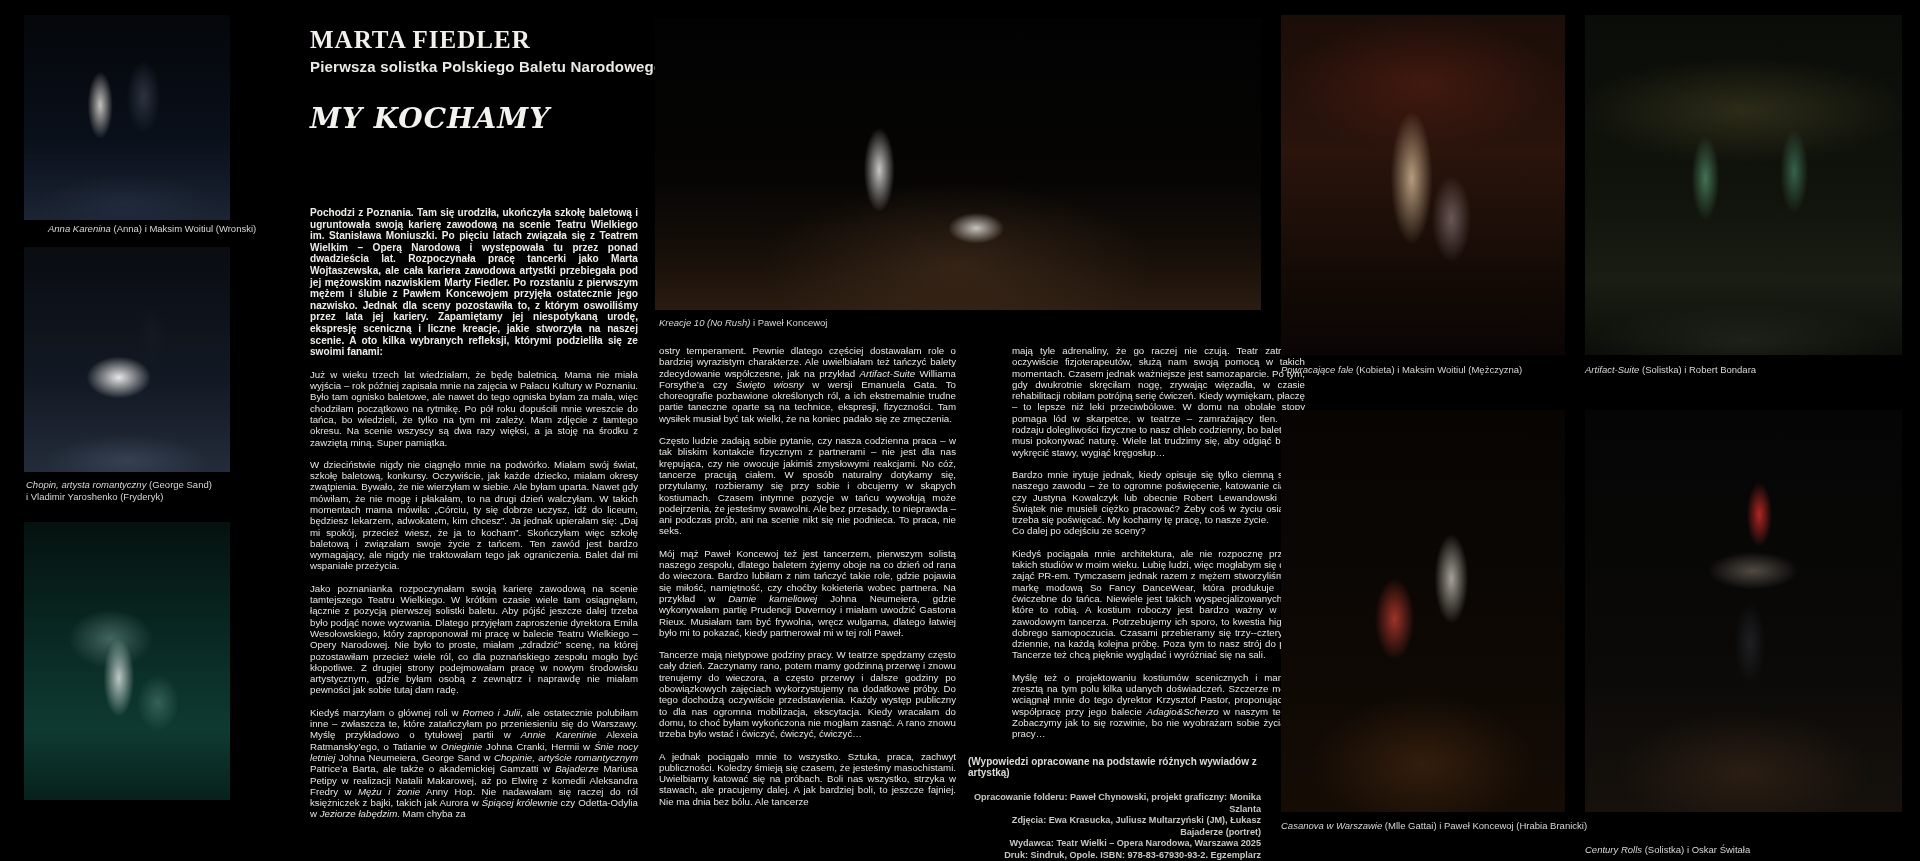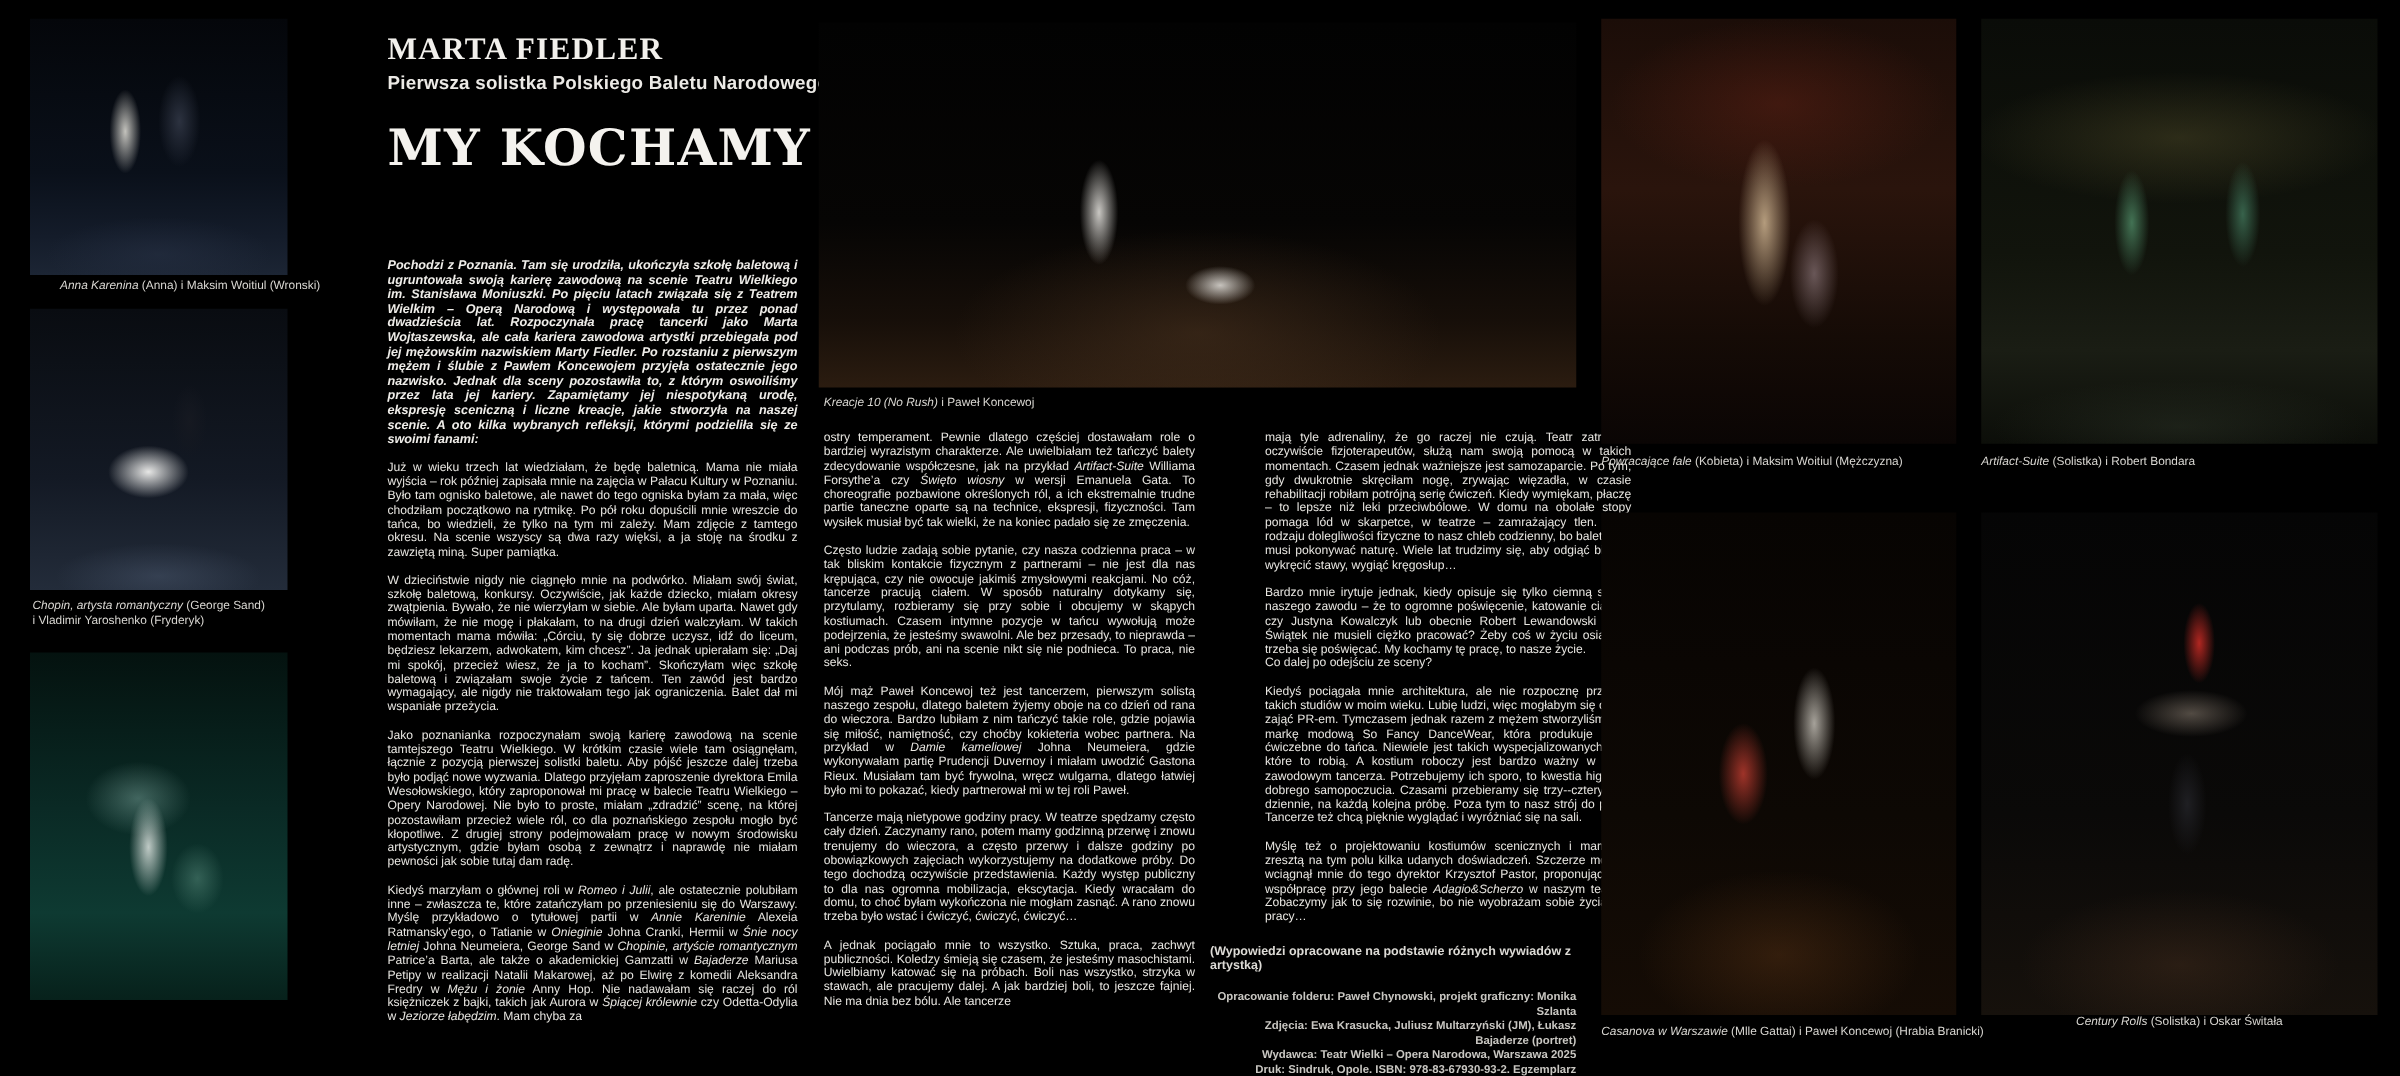--- a/index.html
+++ b/index.html
@@ -7,26 +7,26 @@
         font-family:"Liberation Sans",sans-serif;color:#eceae6;}
   .photo{position:absolute;}
   .caption{position:absolute;font-size:9.5px;line-height:1.3;color:#d9d7d2;white-space:pre-line;
            font-family:"Liberation Sans",sans-serif;}
   .caption i{font-style:italic;}
   .artist-name{position:absolute;left:310px;top:26px;font-family:Liberation Serif, serif;
                font-weight:700;font-size:25px;letter-spacing:1px;color:#f2f0ec;}
   .artist-subtitle{position:absolute;left:310px;top:58px;font-size:15px;font-weight:700;
                    letter-spacing:0.2px;color:#eceae6;}
   .headline{position:absolute;left:310px;top:96px;font-family:"DejaVu Serif",serif;
-            font-weight:700;font-size:40px;line-height:45px;letter-spacing:1px;color:#f4f2ee;}
+            font-weight:700;font-size:28px;line-height:45px;letter-spacing:1px;color:#f4f2ee;font-style:italic;}
   .col{position:absolute;text-align:justify;font-size:9.7px;line-height:11.3px;color:#e8e6e1;}
   .col p{margin:0 0 11px 0;}
   .col p.m0{margin-bottom:0;}
   .col p i{font-style:italic;}
-  .col .lead{font-weight:700;font-size:10.1px;line-height:11.6px;color:#efede9;font-style:italic;}
+  .col .lead{font-weight:700;font-size:10.1px;line-height:11.6px;color:#efede9;}
   #col1{left:310px;top:207px;width:328px;}
   #col2{left:659px;top:345px;width:297px;}
   #col3{left:968px;top:345px;width:293px;margin-left:44px;}
   .source-note{position:absolute;left:968px;top:756px;width:293px;font-size:10px;
                font-weight:700;color:#dddbd6;}
   .credits{position:absolute;left:968px;top:792px;width:293px;text-align:right;
            font-size:9.1px;font-weight:700;line-height:11.5px;color:#c9c7c2;}
   
   #photo-anna{left:24px;top:15px;width:206px;height:205px;background:
     radial-gradient(18px 48px at 37% 44%,rgba(228,226,218,0.85),transparent 70%),
@@ -70,21 +70,21 @@
     radial-gradient(60px 25px at 53% 40%,rgba(220,200,180,0.35),transparent 75%),
     radial-gradient(170px 80px at 50% 90%,rgba(95,62,40,0.3),transparent 75%),
     linear-gradient(180deg,#050505 0%,#0a0908 60%,#16110c 100%);}
   #cap-anna{left:26px;top:223px;width:250px;margin-left:22px;}
   #cap-chopin{left:26px;top:479px;width:250px;}
   #cap-sen{left:26px;top:806px;width:270px;}
   #cap-center{left:659px;top:317px;width:500px;}
   #cap-powracajace{left:1281px;top:364px;width:300px;}
   #cap-artifact{left:1585px;top:364px;width:317px;}
   #cap-casanova{left:1281px;top:820px;width:310px;}
-  #cap-century{left:1585px;top:812px;width:317px;text-align:center;}
+  #cap-century{left:1585px;top:844px;width:317px;}
 </style>
 </head>
 <body>
 
 <div class="page">
 
   <div class="photo" id="photo-anna"></div>
   <div class="caption" id="cap-anna"><i>Anna Karenina</i> (Anna) i Maksim Woitiul (Wronski)</div>
 
   <div class="photo" id="photo-chopin"></div>

